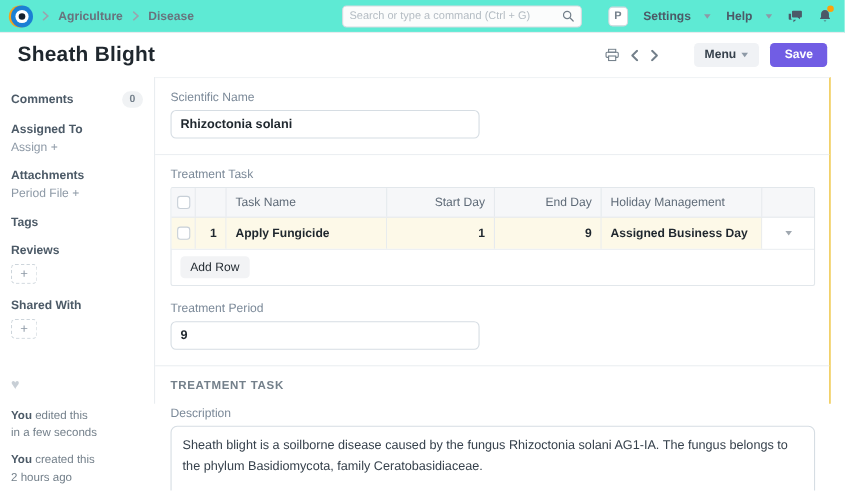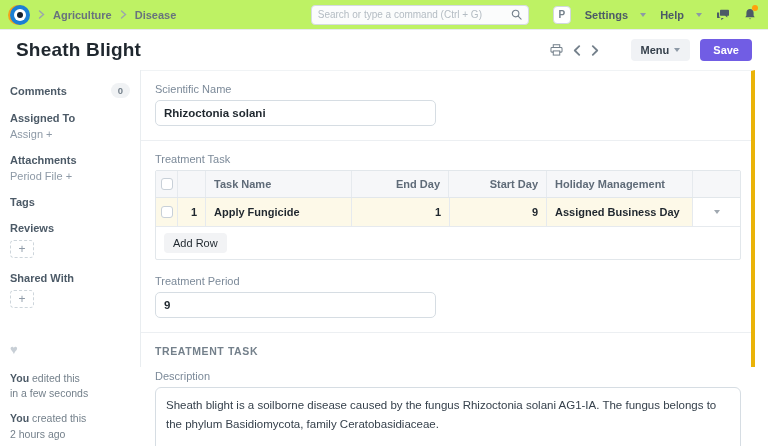--- a/index.html
+++ b/index.html
@@ -1,21 +1,21 @@
 <!DOCTYPE html>
 <html><head>
 <meta charset="utf-8">
 <style>
   * { margin:0; padding:0; box-sizing:border-box; }
   html,body { width:768px; height:446px; overflow:hidden; background:#fff;
     font-family:"Liberation Sans", sans-serif; color:#36414c; }
 
   
   .navbar { height:30px; display:flex; align-items:center; padding:0 10px;
-    border-bottom:1px solid #e7ebee; background:#bef264; }
+    border-bottom:1px solid #e7ebee; background:#5eead4; }
   .logo { position:relative; width:20px; height:20px; flex:0 0 auto; cursor:pointer; }
   .logo .l-orange { position:absolute; left:-2px; top:0px; width:20px; height:20px; border-radius:50%; background:#f5a31c; }
   .logo .l-ring { position:absolute; inset:0; border-radius:50%; background:#1b7fd4; }
   .logo .l-white { position:absolute; left:4px; top:4px; width:12px; height:12px; border-radius:50%; background:#fff; }
   .logo .l-dot { position:absolute; left:7px; top:7px; width:6px; height:6px; border-radius:50%; background:#15202e; }
   .crumb-sep { color:#9aa4ad; margin:0 8px; display:flex; align-items:center; }
   .crumb { font-size:11px; font-weight:700; color:#68737d; text-decoration:none; cursor:pointer; }
   .crumb + .crumb-sep { margin:0 8px; }
 
   .nav-search { margin-left:auto; width:218px; height:20px; border:1px solid #d5dbe0;
@@ -43,21 +43,21 @@
   .icon-btn { display:flex; align-items:center; cursor:pointer; color:#74808b; }
   .btn { border:none; border-radius:4px; font-size:11px; font-weight:700; cursor:pointer;
     padding:5px 10px; display:inline-flex; align-items:center; gap:5px;
     font-family:"Liberation Sans", sans-serif; }
   .btn-menu { background:#f0f2f5; color:#36414c; margin-left:22px; }
   .btn-save { background:#715de4; color:#fff; padding:5px 13px; }
 
   
   .content { display:flex; height:297px; }
   .sidebar { width:141px; flex:0 0 auto; border-right:1px solid #e9edf0; padding:13px 10px 0 10px; }
-  .main { width:614px; flex:0 0 auto; border-right:4px solid #eab308; border-top:1px solid #f0f3f5; }
+  .main { width:614px; flex:0 0 auto; border-right:1px solid #eab308; border-top:1px solid #f0f3f5; }
 
   
   .sb-row { display:flex; align-items:center; justify-content:space-between; }
   .sb-head { font-size:11px; font-weight:700; color:#4c5a67; }
   .sb-sub { font-size:11px; color:#8d99a6; margin-top:4px; cursor:pointer; }
   .sb-group { margin-top:14px; }
   .badge { background:#f0f2f4; color:#74808b; font-size:9.5px; font-weight:700;
     border-radius:8px; padding:2px 7px; }
   .plus-box { margin-top:6px; width:24px; height:18px; border:1px dashed #cdd5db; border-radius:4px;
     color:#8d99a6; font-size:12px; display:flex; align-items:center; justify-content:center; cursor:pointer; }
@@ -74,21 +74,21 @@
     font-family:"Liberation Sans", sans-serif; }
   .sec-heading { font-size:10.5px; font-weight:700; letter-spacing:.6px; color:#74808b; margin-bottom:13px; }
 
   
   .grid { width:586px; border:1px solid #e2e7eb; border-radius:2px; margin-bottom:15px; }
   .g-row { display:flex; align-items:stretch; }
   .g-head { background:#f6f7f9; border-bottom:1px solid #e2e7eb; }
   .g-cell { display:flex; align-items:center; padding:0 8px; height:26px;
     font-size:11px; border-right:1px solid #e6eaee; overflow:hidden; white-space:nowrap; }
   .g-cell:last-child { border-right:none; }
-  .g-head .g-cell { color:#5f6b78; font-weight:700; height:26px;text-align:center; }
+  .g-head .g-cell { color:#5f6b78; font-weight:400; height:26px;text-align:center; }
   .g-data .g-cell { height:28px; background:#fdf9e8; color:#1f272e; font-weight:700; }
   .g-data .c-util { background:#fff; }
   .c-check { width:22px; justify-content:center; padding:0; }
   .c-idx { width:28px; justify-content:flex-end; }
   .c-task { width:146px; }
   .c-start { width:98px; justify-content:flex-end; }
   .c-end { width:97px; justify-content:flex-end; }
   .c-holiday { width:146px; }
   .c-util { width:47px; justify-content:center; }
   .checkbox { width:12px; height:12px; border:1px solid #c8d0d8; border-radius:3px; background:#fff; cursor:pointer; }
@@ -233,22 +233,22 @@
     <div class="section">
       <div class="f-label">Treatment Task</div>
 
       <div class="grid">
         <div class="g-row g-head">
           <div class="g-cell c-check">
               <span class="checkbox"></span>
             </div>
           <div class="g-cell c-idx"></div>
           <div class="g-cell c-task">Task Name</div>
+          <div class="g-cell c-start">Start Day</div>
           <div class="g-cell c-end">End Day</div>
-          <div class="g-cell c-start">Start Day</div>
           <div class="g-cell c-holiday">Holiday Management</div>
           <div class="g-cell c-util"></div>
         </div>
         <div class="g-row g-data">
           <div class="g-cell c-check">
               <span class="checkbox"></span>
             </div>
           <div class="g-cell c-idx">1</div>
           <div class="g-cell c-task">Apply Fungicide</div>
           <div class="g-cell c-start">1</div>

